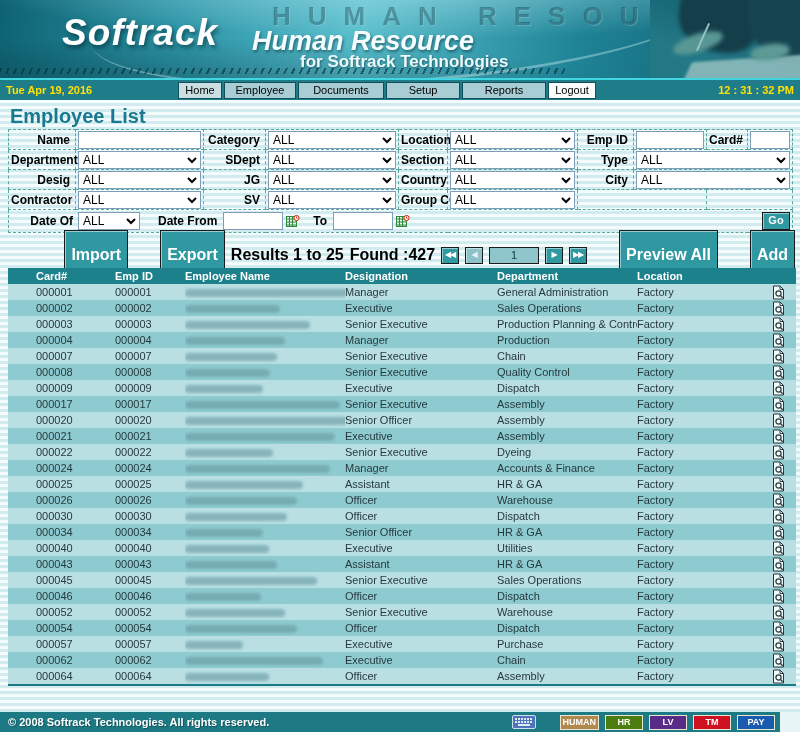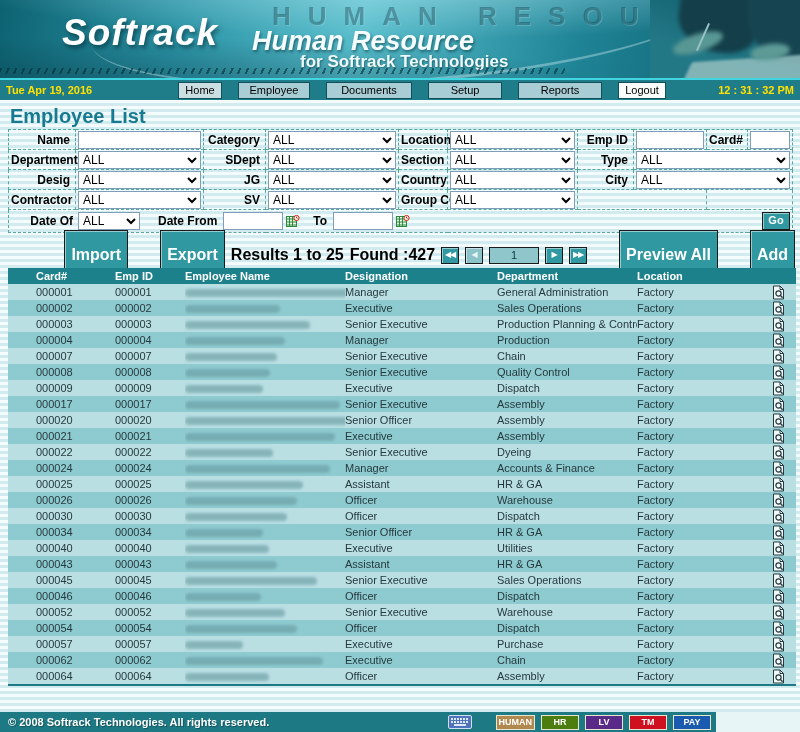--- a/index.html
+++ b/index.html
@@ -38,21 +38,21 @@
   .photo .hand2{position:absolute;right:10px;top:44px;width:40px;height:16px;background:#86b3a4;
       border-radius:50%;transform:rotate(-8deg);filter:blur(2px);}
   .photo .pen{position:absolute;left:52px;top:22px;width:2px;height:30px;background:#dfeef0;
       transform:rotate(24deg);}
   .photo .tint{position:absolute;inset:0;background:rgba(16,110,125,.35);}
 
   
   .nav{position:absolute;left:0;top:78px;width:800px;height:22px;box-sizing:border-box;
       background:#1e7d89;border-top:2px solid #41d5e1;display:flex;align-items:center;}
   .nav-date{color:#ffe000;font-weight:bold;font-size:11px;padding-left:6px;width:172px;}
-  .menu{display:flex;gap:16px;}
+  .menu{display:flex;gap:2px;}
   .menu-btn{height:15px;line-height:14px;font-size:11px;text-align:center;color:#000;
       background:#a9cdd5;border:1px solid #0e515c;cursor:pointer;}
   .menu-btn:nth-child(1){width:42px;background:#cbdfe3;}
   .menu-btn:nth-child(2){width:70px;}
   .menu-btn:nth-child(3){width:84px;}
   .menu-btn:nth-child(4){width:72px;}
   .menu-btn:nth-child(5){width:82px;}
   .menu-btn:nth-child(6){width:46px;background:#fbfdfd;}
   .nav-time{margin-left:auto;color:#ffe000;font-weight:bold;font-size:11px;padding-right:6px;}
 
@@ -97,21 +97,21 @@
   .data-table td{font-size:11px;height:16px;color:#26393d;padding:0;white-space:nowrap;
       overflow:hidden;}
   .data-table th:first-child,.data-table td:first-child{padding-left:28px;}
   tr.odd td{background:#b9dfe3;}
   tr.even td{background:#8ecbd1;}
   .blur-name{display:inline-block;height:8px;border-radius:4px;background:#65989e;opacity:.6;
       filter:blur(1.5px);vertical-align:middle;}
   .pv{cursor:pointer;display:block;margin:1px 0 0 2px;}
 
   
-  .footer{position:absolute;left:0;top:712px;width:716px;height:20px;background:#1d7a85;
+  .footer{position:absolute;left:0;top:712px;width:780px;height:20px;background:#1d7a85;
       display:flex;align-items:center;}
   .footer-text{font-size:11px;font-weight:bold;color:#fff;padding-left:8px;
       text-shadow:1px 1px 1px rgba(0,0,0,.35);}
   .kbd{margin-left:auto;margin-right:24px;cursor:pointer;display:block;}
   .mods{display:flex;gap:6px;margin-right:5px;}
   .mod-btn{min-width:32px;height:13px;padding:0 2px;font-size:9px;font-weight:bold;color:#fff;
       text-align:center;line-height:13px;border:1px solid #e8e8d2;cursor:pointer;}
 </style>
 </head>
 <body>

